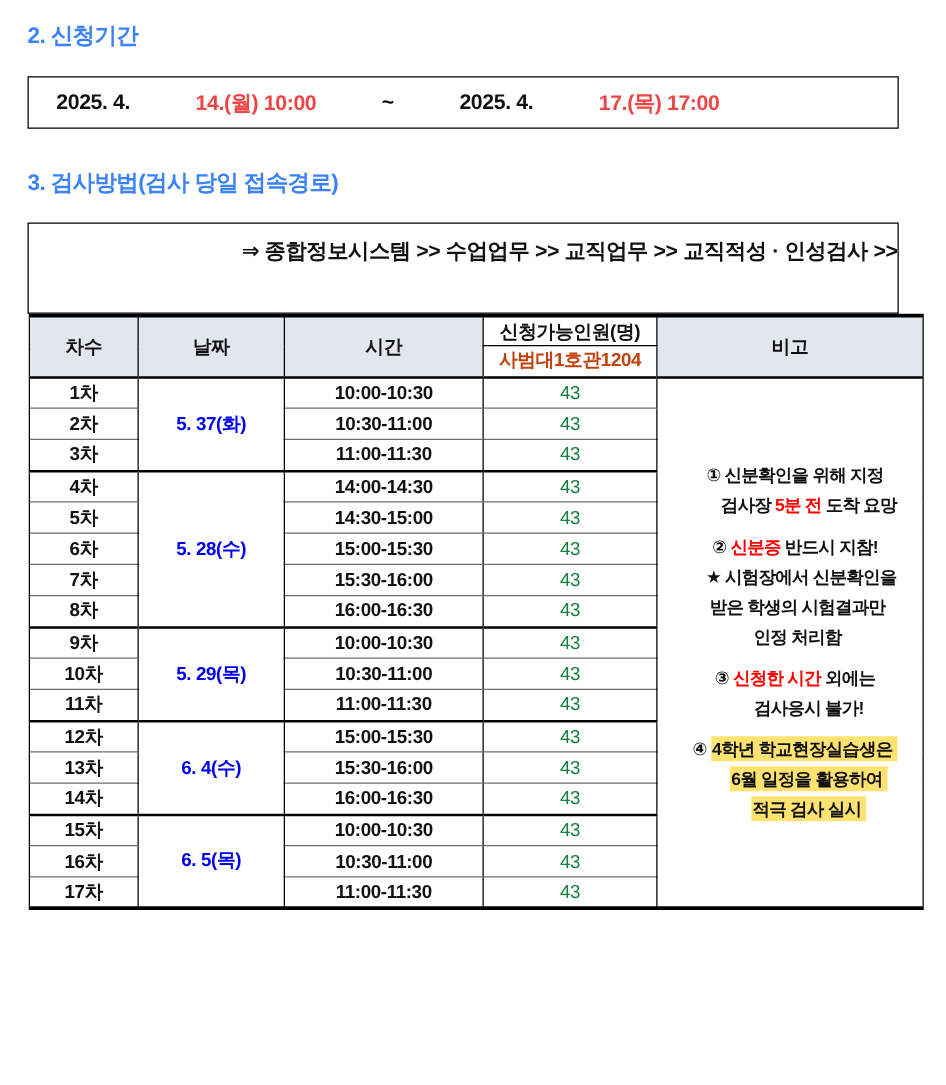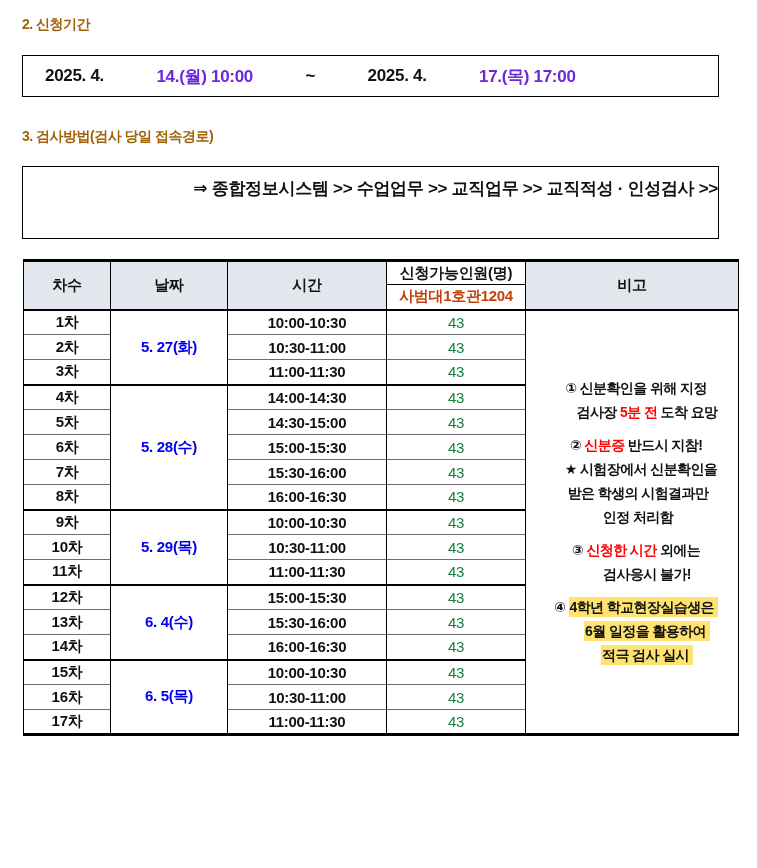--- a/index.html
+++ b/index.html
@@ -1,33 +1,33 @@
 <!DOCTYPE html>
 <html><head>
 <meta charset="utf-8">
 <style>
   * { margin:0; padding:0; box-sizing:border-box; }
   html,body { width:757px; height:868px; background:#fff;
     font-family:"Liberation Sans","DejaVu Sans",sans-serif; font-weight:700; color:#111; }
   .page { width:757px; height:868px; padding:16px 18px 0 22px; overflow:hidden; }
 
-  .heading { font-size:14px; font-weight:800; color:#a16207; letter-spacing:-0.5px; }
+  .heading { font-size:18px; font-weight:800; color:#3b82f6; letter-spacing:-0.5px; }
   .h3 { margin-top:31px; }
   .h4 { margin-top:48px; margin-left:-6px; }
 
   .box { width:697px; border:1.5px solid #000;gap:48px; }
   .box1 { margin-top:21px; height:42px; display:flex; align-items:center; padding-left:22px;
           font-size:17px; letter-spacing:-0.3px; }
   .box2 { margin-top:20px; height:73px; padding:7px 0 0 10px; font-size:17px; letter-spacing:-0.3px; }
   .box2 .bline { line-height:29px; white-space:pre;text-align:right; }
   .box2 .bline2 { padding-left:18px; }
-  .blue { color:#6d28d9; }
+  .blue { color:#ef4444; }
   .red  { color:#ff0000; }
 
-  table.sched { margin-top:20px; margin-left:1px; border-collapse:collapse; table-layout:fixed;
+  table.sched { margin-left:1px; border-collapse:collapse; table-layout:fixed;
     border-top:3px solid #000; border-bottom:3px solid #000; width:715px; }
   table.sched td { border-left:1.5px solid #000; border-right:1.5px solid #000;
     text-align:center; vertical-align:middle; font-size:15px; letter-spacing:-0.3px; }
   td.hdr { background:#e2e7ee; border-bottom:2px solid #000; font-size:15px; }
   td.caphead { background:#fff; border-bottom:1.5px solid #000; height:24px; font-size:14px; }
   td.lochead { background:#fff; border-bottom:2px solid #000; height:25px; font-size:14px; color:#c2410c; }
   td.c-no   { height:25px; }
   td.c-date { color:#0000f0; font-size:16px; }
   td.c-time { font-size:15px; }
   td.c-cap  { font-weight:400; color:#15803d; }
@@ -81,21 +81,21 @@
       <td class="hdr" rowspan="2">시간</td>
       <td class="caphead">신청가능인원(명)</td>
       <td class="hdr" rowspan="2">비고</td>
     </tr>
     <tr>
       <td class="lochead">사범대1호관1204</td>
     </tr>
 
     <tr>
       <td class="c-no">1차</td>
-      <td class="c-date" rowspan="3">5. 27(화)</td>
+      <td class="c-date" rowspan="3">5. 37(화)</td>
       <td class="c-time">10:00-10:30</td>
       <td class="c-cap">43</td>
       <td class="notecell" rowspan="17">
         <div class="notes">
           <div class="note">
             <div class="nl">① 신분확인을 위해 지정</div>
             <div class="nl ind22"><span>검사장 </span><span class="red">5분 전</span><span> 도착 요망</span></div>
           </div>
           <div class="note">
             <div class="nl"><span>② </span><span class="red">신분증</span><span> 반드시 지참!</span></div>

